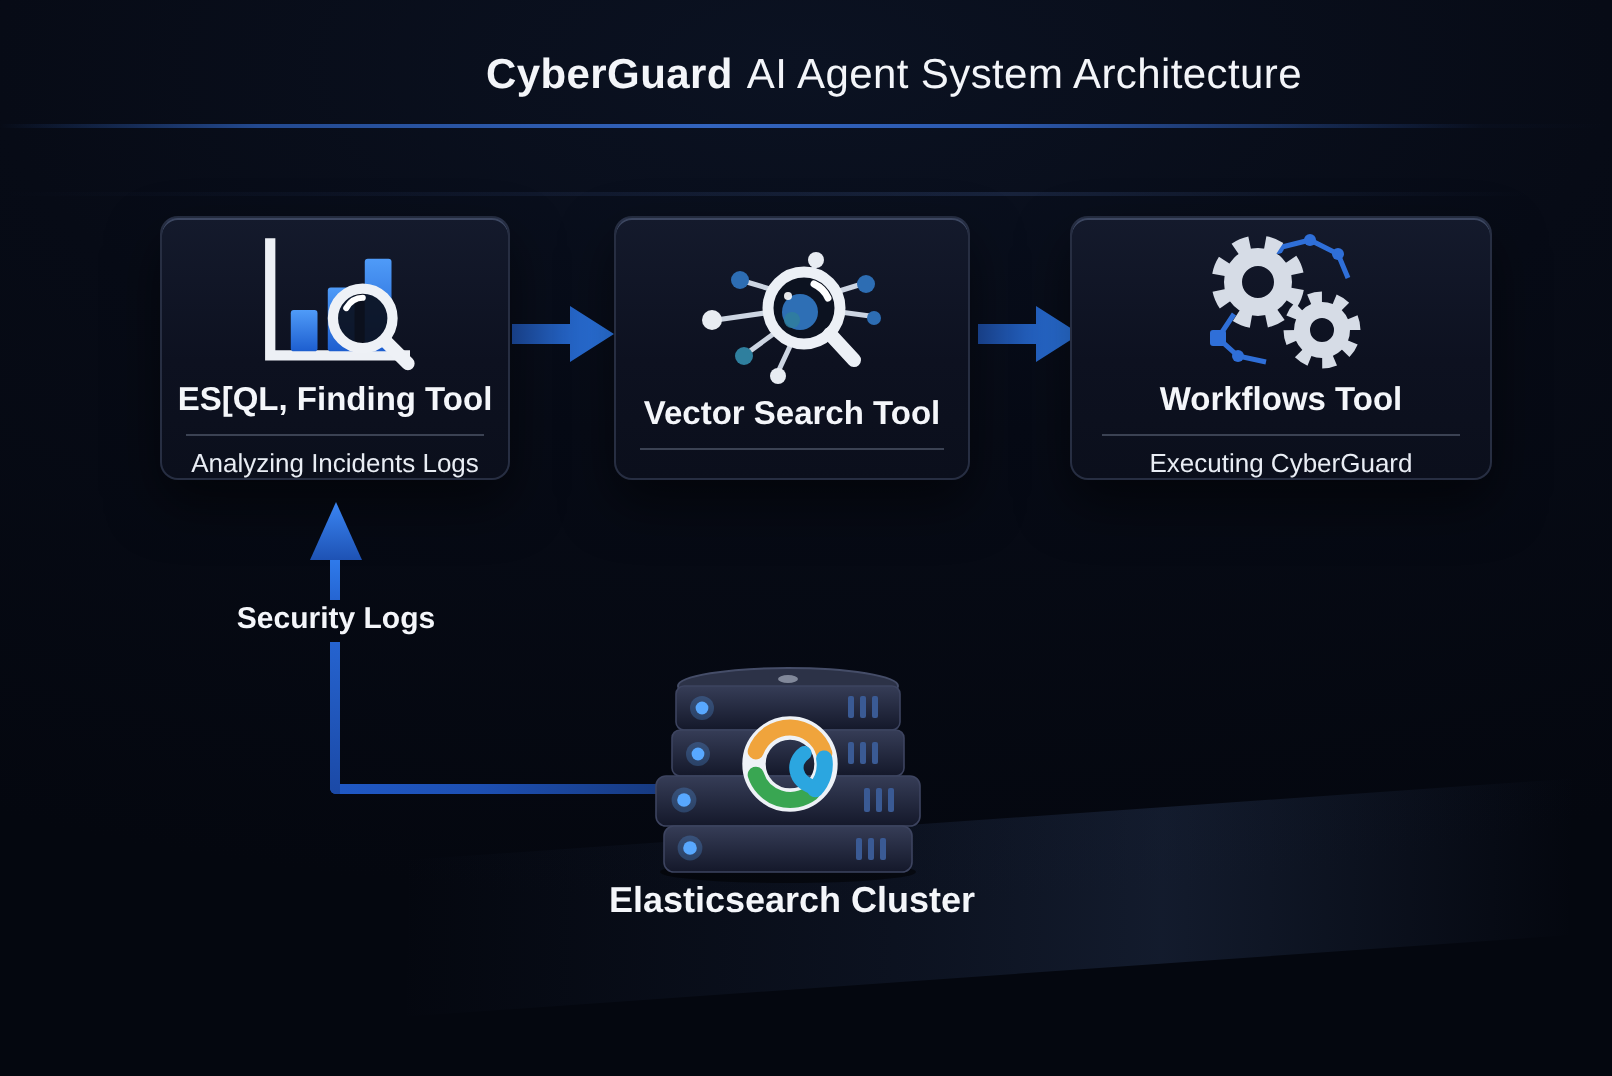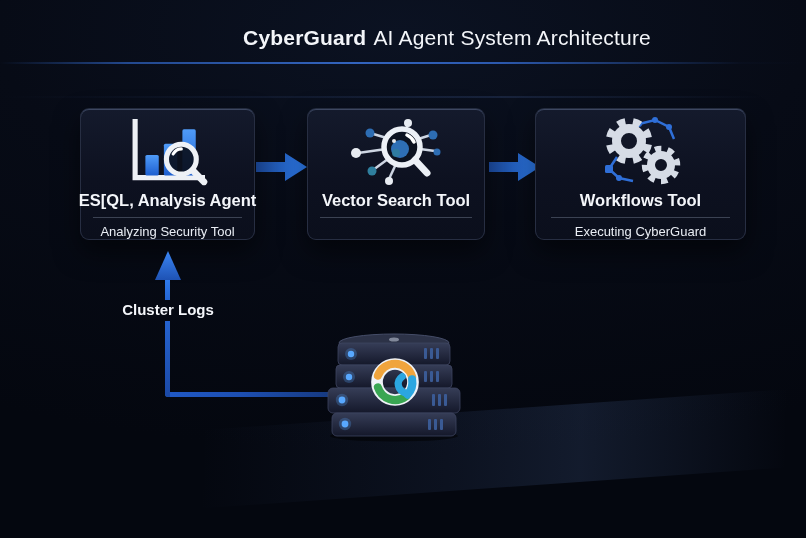--- a/index.html
+++ b/index.html
@@ -30,21 +30,21 @@
     background:linear-gradient(90deg, rgba(25,50,110,0) 0%, #23498f 16%, #3364be 44%, #2c59ae 62%, rgba(30,60,130,0.05) 92%, rgba(30,60,130,0) 100%);
   }
   .tool-card{
     position:absolute;top:108px;height:132px;box-sizing:border-box;
     display:flex;flex-direction:column;align-items:center;
     background:linear-gradient(180deg,#141a2c 0%, #0d1120 55%, #0b0f1c 100%);
     border:1px solid #272e42;border-top-color:#49567466;border-radius:9px;
     box-shadow: inset 0 1px 0 rgba(138,158,199,0.35), 0 12px 26px rgba(0,0,0,0.5);
   }
   .card-1{left:80px;width:175px;}
-  .card-2{left:307px;width:178px;}
+  .card-2{left:307px;width:178px;justify-content:center;}
   .card-3{left:535px;width:211px;}
   .icon-wrap{height:78px;margin-top:5px;display:flex;align-items:center;justify-content:center;}
   .tool-name{font-size:16.5px;font-weight:700;line-height:1;color:#f4f6fa;white-space:nowrap;}
   .card-divider{width:86%;height:1px;background:#3b4253;margin:8px 0 7px;}
   .tool-sub{font-size:13px;font-weight:400;color:#e9edf4;line-height:1;white-space:nowrap;}
   .flow-arrow{position:absolute;top:150px;}
   .fa-1{left:256px;} .fa-2{left:489px;}
   .v-arrowhead{position:absolute;left:154px;top:251px;}
   .v-shaft-a{position:absolute;left:165px;top:279px;width:5px;height:21px;
     background:linear-gradient(180deg,#2f7bec,#2565d2);}
@@ -88,23 +88,23 @@
         </defs>
         <path d="M16,3 L16,60 L84,60" fill="none" stroke="#edf0f5" stroke-width="5"></path>
         <rect x="26" y="38" width="13" height="20" rx="1.5" fill="url(#barGrad)"></rect>
         <rect x="44" y="27" width="13" height="31" rx="1.5" fill="url(#barGrad)"></rect>
         <rect x="62" y="13" width="13" height="45" rx="1.5" fill="url(#barGrad)"></rect>
         <circle cx="61" cy="42" r="14.5" fill="#0b101d" fill-opacity="0.92" stroke="#eef1f6" stroke-width="5"></circle>
         <path d="M53,37 Q56,32 61,32" fill="none" stroke="#ffffff" stroke-width="3" stroke-linecap="round"></path>
         <line x1="72" y1="53" x2="83" y2="64" stroke="#eef1f6" stroke-width="6.5" stroke-linecap="round"></line>
       </svg>
     </div>
-    <div class="tool-name">ES[QL, Analysis Agent</div>
+    <div class="tool-name">ES[QL, Finding Tool</div>
     <div class="card-divider"></div>
-    <div class="tool-sub">Analyzing Security Tool</div>
+    <div class="tool-sub">Analyzing Incidents Logs</div>
   </div>
 
   <svg class="flow-arrow fa-1" width="52" height="34">
     <defs>
       <linearGradient id="arr1" x1="0" y1="0" x2="1" y2="0">
         <stop offset="0" stop-color="#173e85"></stop>
           <stop offset="1" stop-color="#2f80f5"></stop>
       </linearGradient>
     </defs>
     <polygon points="0,12 29,12 29,3 51,17 29,31 29,22 0,22" fill="url(#arr1)"></polygon>
@@ -181,21 +181,21 @@
   <div class="v-shaft-a"></div>
   <svg class="v-arrowhead" width="28" height="30">
     <defs>
       <linearGradient id="arrV" x1="0" y1="0" x2="0" y2="1">
         <stop offset="0" stop-color="#3b86f4"></stop>
           <stop offset="1" stop-color="#1e52b4"></stop>
       </linearGradient>
     </defs>
     <polygon points="14,0 27,29 1,29" fill="url(#arrV)"></polygon>
   </svg>
-  <div class="flow-label">Cluster Logs</div>
+  <div class="flow-label">Security Logs</div>
 
   <svg class="server-stack" width="140" height="112" viewBox="0 0 140 112">
     <defs>
       <linearGradient id="srv" x1="0" y1="0" x2="0" y2="1">
         <stop offset="0" stop-color="#363d57"></stop>
           <stop offset="1" stop-color="#14182a"></stop>
       </linearGradient>
     </defs>
     <ellipse cx="70" cy="106" rx="64" ry="5.5" fill="#000000" fill-opacity="0.5"></ellipse>
     <ellipse cx="70" cy="13" rx="55" ry="9" fill="#2c3247" stroke="#454d68" stroke-width="1"></ellipse>
@@ -233,14 +233,15 @@
   </svg>
 
   <svg class="es-logo" width="54" height="54" viewBox="-30 -30 60 60">
     <circle r="20" fill="none" stroke="#eef2f7" stroke-width="13"></circle>
     <path d="M -19 -7 A 20 20 0 0 1 19 -6" fill="none" stroke="#f0a43c" stroke-width="9" stroke-linecap="round"></path>
     <path d="M -19 6 A 20 20 0 0 0 12 16" fill="none" stroke="#39a652" stroke-width="9" stroke-linecap="round"></path>
     <path d="M 19 -3 A 20 20 0 0 1 14 14" fill="none" stroke="#2ba6e0" stroke-width="9" stroke-linecap="round"></path>
     <path d="M 13 13 C 2 9 1 -1 8 -6" fill="none" stroke="#2ba6e0" stroke-width="8" stroke-linecap="round"></path>
   </svg>
 
+  <div class="cluster-label">Elasticsearch Cluster</div>
 
 </div>
 
 </body></html>

